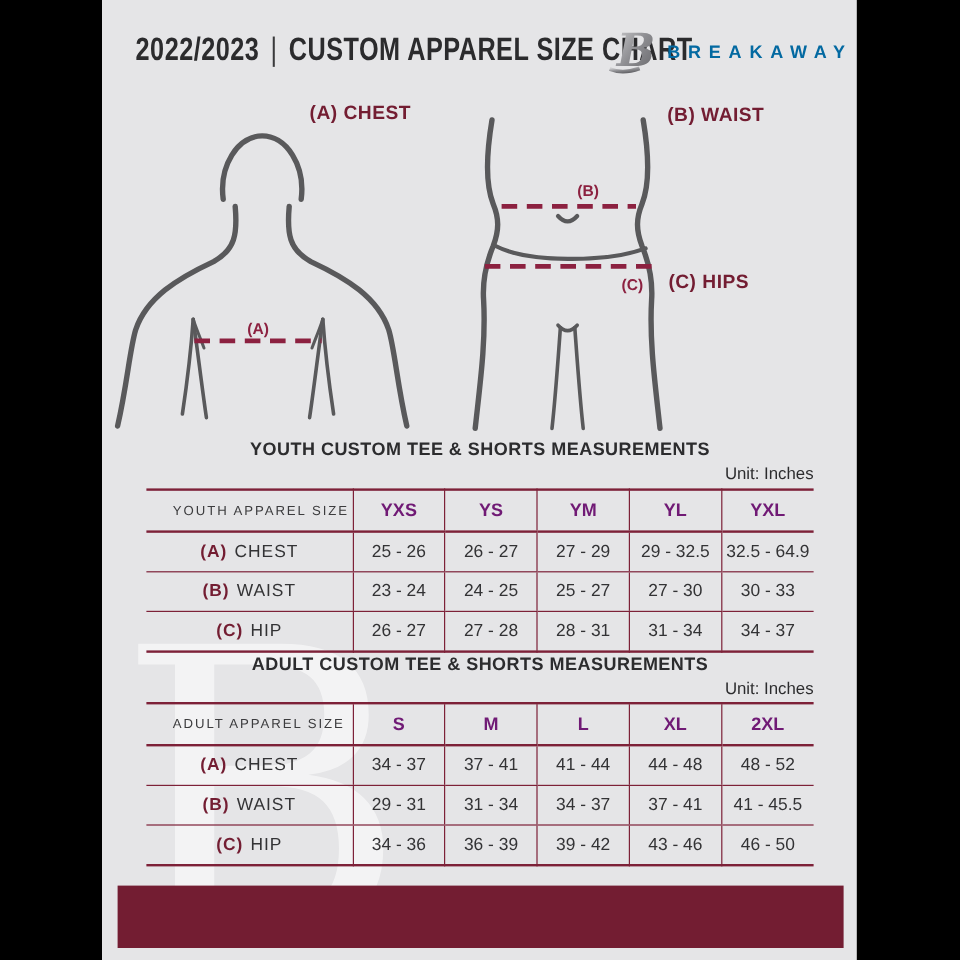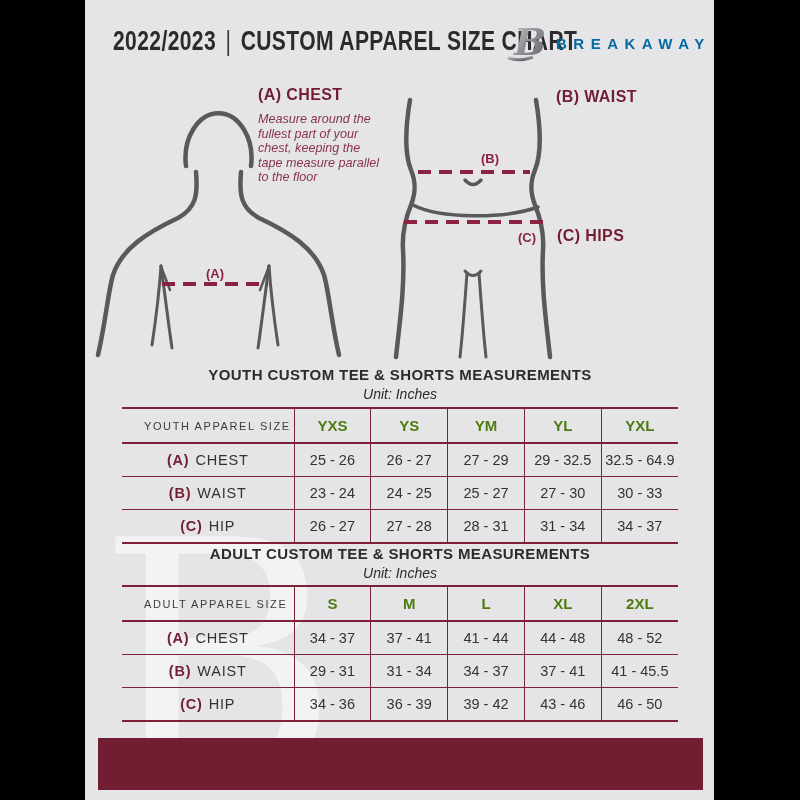--- a/index.html
+++ b/index.html
@@ -16,27 +16,27 @@
 
   
   .diagram-svg{position:absolute;left:0;top:70px;z-index:1;}
   .guide-head{position:absolute;font-size:16px;font-weight:bold;color:#731d32;letter-spacing:0.4px;z-index:1;}
   .guide-body{position:absolute;font-size:12.6px;font-style:italic;color:#8a3150;line-height:14.5px;
               white-space:pre-line;z-index:1;}
 
   
   .tbl-title{position:absolute;left:37px;width:556px;text-align:center;font-size:15px;font-weight:bold;
              color:#2c2c2e;letter-spacing:0.4px;z-index:1;}
-  .tbl-unit{position:absolute;left:37px;width:556px;text-align:center;font-size:14px;font-style:italic;
+  .tbl-unit{position:absolute;left:37px;width:556px;text-align:right;font-size:14px;
             color:#2c2c2e;z-index:1;}
   table.size-table{position:absolute;left:37px;width:556px;border-collapse:collapse;table-layout:fixed;
             border-top:2px solid #7d2138;border-bottom:2px solid #7d2138;z-index:1;background:transparent;}
   table.size-table col.lbl{width:172px;}
   table.size-table th, table.size-table td{padding:0;text-align:center;vertical-align:middle;}
-  table.size-table thead th{height:33px;font-size:15px;font-weight:bold;color:#4d7c0f;
+  table.size-table thead th{height:33px;font-size:15px;font-weight:bold;color:#701a75;
             border-bottom:2px solid #7d2138;}
   table.size-table thead th.lbl-h{font-weight:normal;font-size:11px;letter-spacing:1.6px;color:#3c3c3e;
             text-align:left;padding-left:22px;}
   table.size-table tbody td{height:32px;font-size:14.5px;color:#333335;}
   table.size-table tbody tr:not(:last-child) td{border-bottom:1.5px solid #7d2138;}
   table.size-table th:not(:first-child), table.size-table td:not(:first-child){border-left:1.5px solid #7d2138;}
   td.row-label{text-align:left;padding-left:22px;font-size:15px;letter-spacing:0.8px;color:#3a3a3c;}
   td.row-label .pfx{color:#731d32;font-weight:bold;margin-right:6px;}
 
   .watermark{position:absolute;left:12px;top:498px;font-family:"DejaVu Serif", serif;font-size:330px;
@@ -99,25 +99,20 @@
       <path class="fig" style="stroke-width:3" d="M 382 203 C 380 230, 378 260, 375 287"></path>
       <path class="fig" style="stroke-width:3" d="M 394 203 C 396 230, 398 260, 401 287"></path>
     </g>
     <path class="meas" d="M 333 102 L 445 102"></path>
     <text class="meas-label" x="396" y="93">(B)</text>
     <path class="meas" d="M 319 152 L 461 152"></path>
     <text class="meas-label" x="433" y="172">(C)</text>
   </svg>
 
   <div class="guide-head" style="left:173px;top:86px">(A) CHEST</div>
-  <div class="guide-body" style="left:173px;top:112px;width:160px">Measure around the
-fullest part of your
-chest, keeping the
-tape measure parallel
-to the floor</div>
 
   <div class="guide-head" style="left:471px;top:88px">(B) WAIST</div>
 
   <div class="guide-head" style="left:472px;top:227px">(C) HIPS</div>
 
   <div class="watermark">B</div>
 
   <div class="tbl-title" style="top:366px">YOUTH CUSTOM TEE &amp; SHORTS MEASUREMENTS</div>
   <div class="tbl-unit" style="top:386px">Unit: Inches</div>
   <table class="size-table" style="top:407px">

